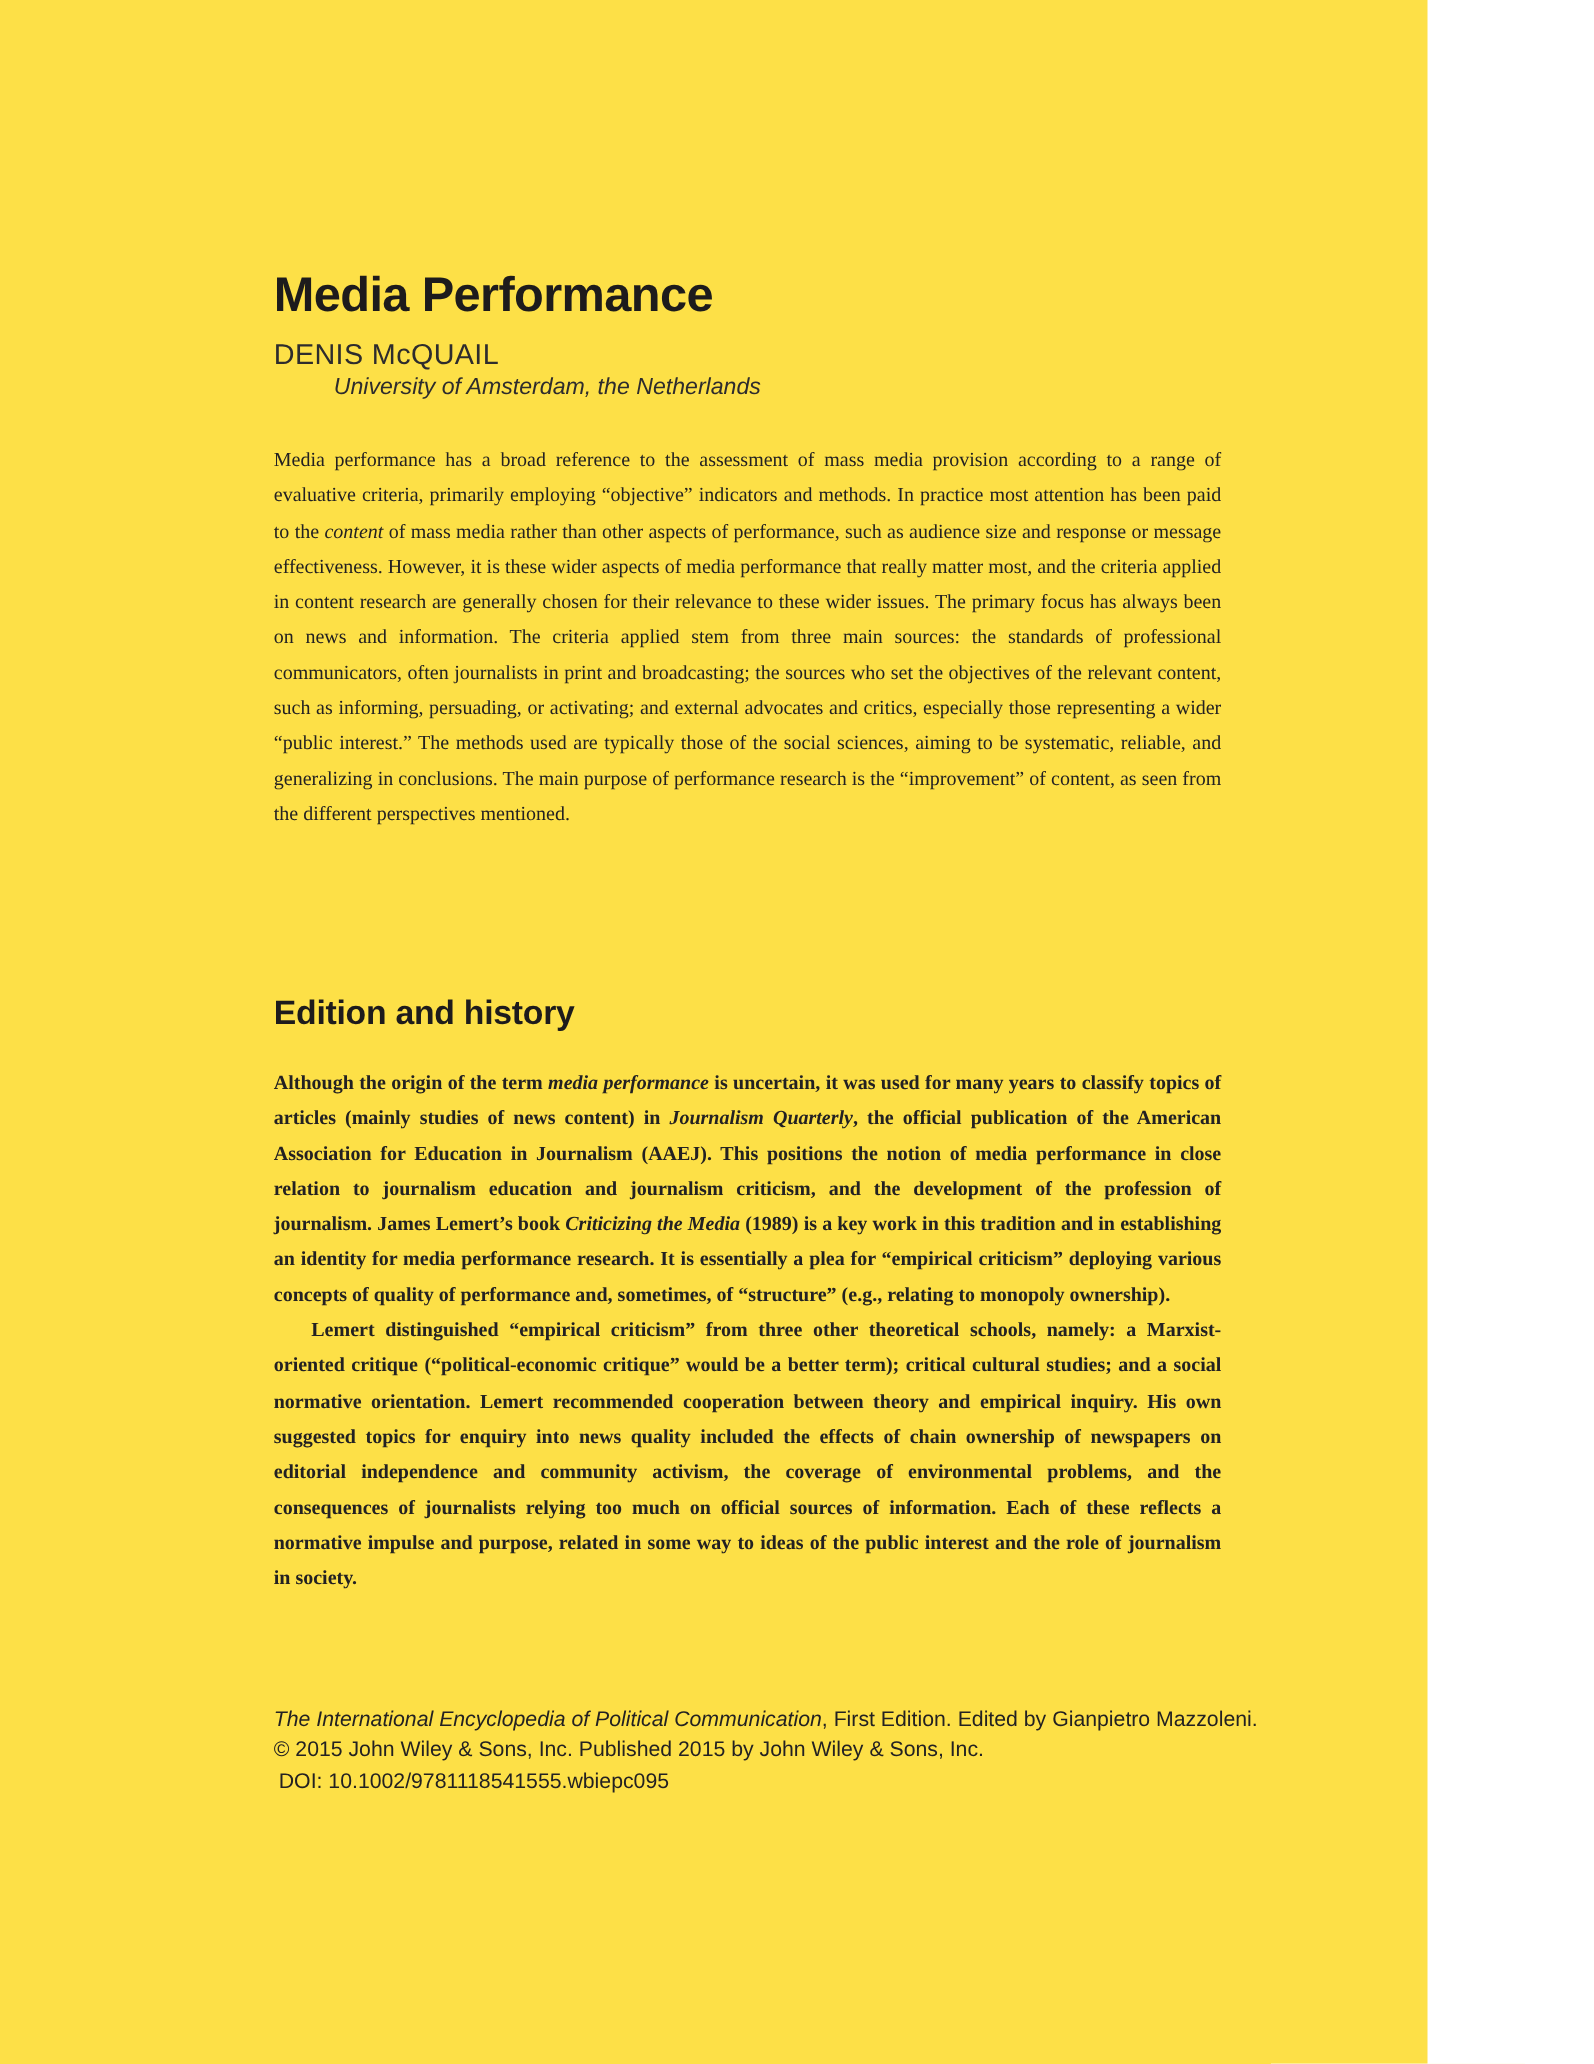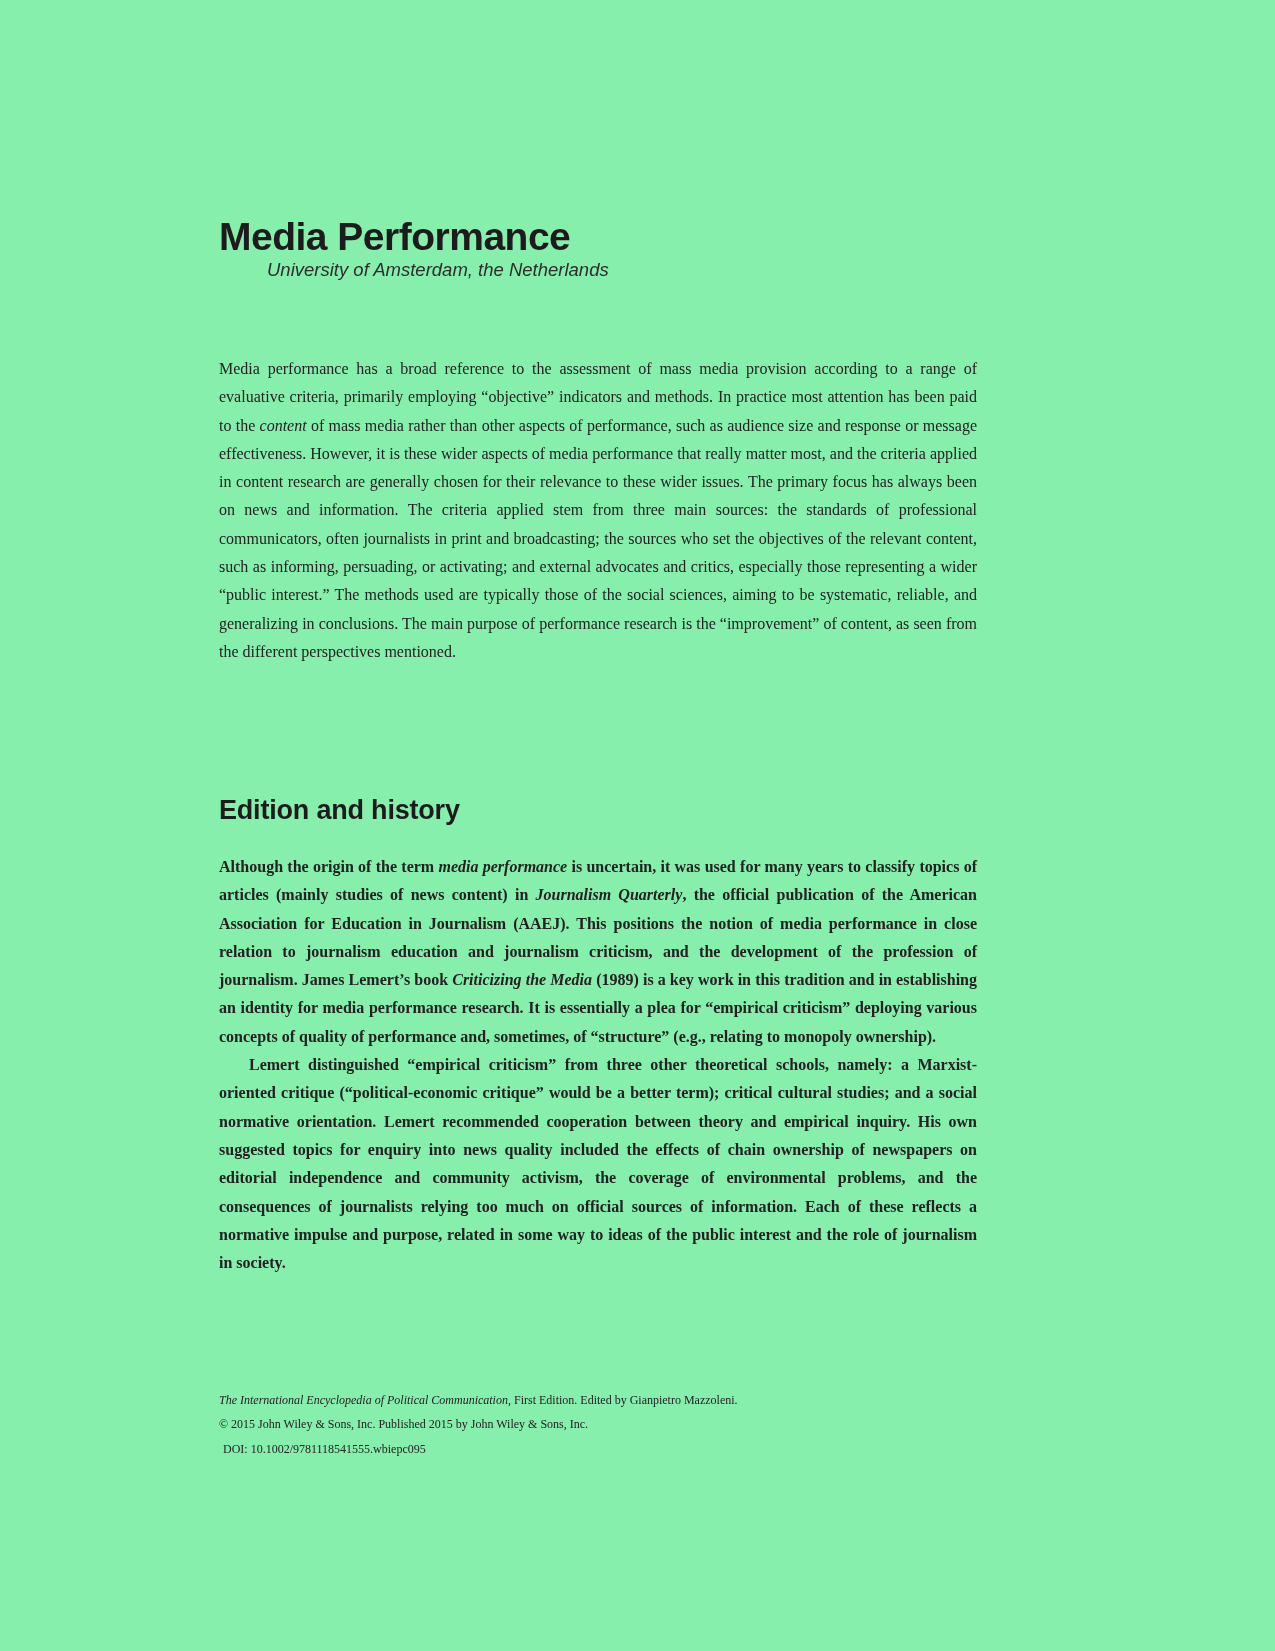--- a/index.html
+++ b/index.html
@@ -2,23 +2,23 @@
 <html><head>
 <meta charset="utf-8">
 <style>
   html, body {
     margin: 0;
     padding: 0;
     background: #ffffff;
   }
   .page {
     position: relative;
-    width: 1275px;
+    width: 1142px;
     height: 1651px;
-    background: #86efac;
+    background: #fde047;
     overflow: hidden;
     color: #222222;
   }
   .title-block {
     position: absolute;
     top: 216px;
     left: 219px;
     width: 790px;
   }
   .article-title {
@@ -78,38 +78,38 @@
     font-weight: bold;
   }
   .origins .indented {
     text-indent: 30px;
   }
   .page-footer {
     position: absolute;
     top: 1364px;
     left: 219px;
     width: 800px;
-    font-family: Liberation Serif, serif;
-    font-size: 12px;
+    font-family: Liberation Sans, sans-serif;
+    font-size: 17px;
     line-height: 24.3px;
     color: #232122;
-    margin-top: 24px;
   }
   .page-footer .doi-line {
     padding-left: 4px;
   }
   em { font-style: italic; }
 </style>
 </head>
 <body>
 
 <div class="page">
 
   <div class="title-block">
     <div class="article-title">Media Performance</div>
+    <div class="author-name">DENIS McQUAIL</div>
     <div class="author-affiliation">University of Amsterdam, the Netherlands</div>
   </div>
 
   <div class="intro body-text">
     <p style="margin:0"><span>Media performance has a broad reference to the assessment of mass media provision according to a range of evaluative criteria, primarily employing “objective” indicators and methods. In practice most attention has been paid to the </span><em>content</em><span> of mass media rather than other aspects of performance, such as audience size and response or message effectiveness. However, it is these wider aspects of media performance that really matter most, and the criteria applied in content research are generally chosen for their relevance to these wider issues. The primary focus has always been on news and information. The criteria applied stem from three main sources: the standards of professional communicators, often journalists in print and broadcasting; the sources who set the objectives of the relevant content, such as informing, persuading, or activating; and external advocates and critics, especially those representing a wider “public interest.” The methods used are typically those of the social sciences, aiming to be systematic, reliable, and generalizing in conclusions. The main purpose of performance research is the “improvement” of content, as seen from the different perspectives mentioned.</span></p>
   </div>
 
   <div class="section-heading">Edition and history</div>
 
   <div class="origins body-text">

